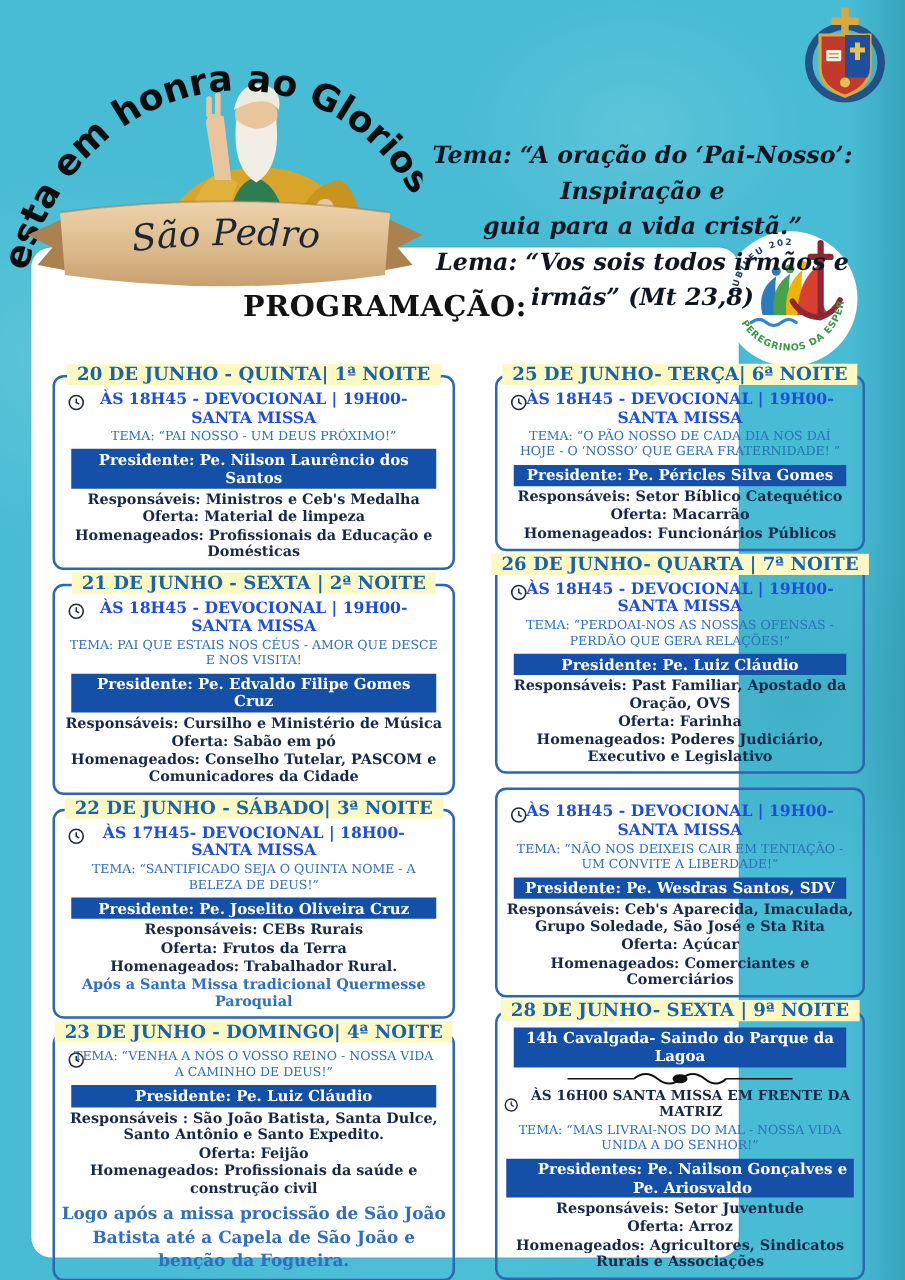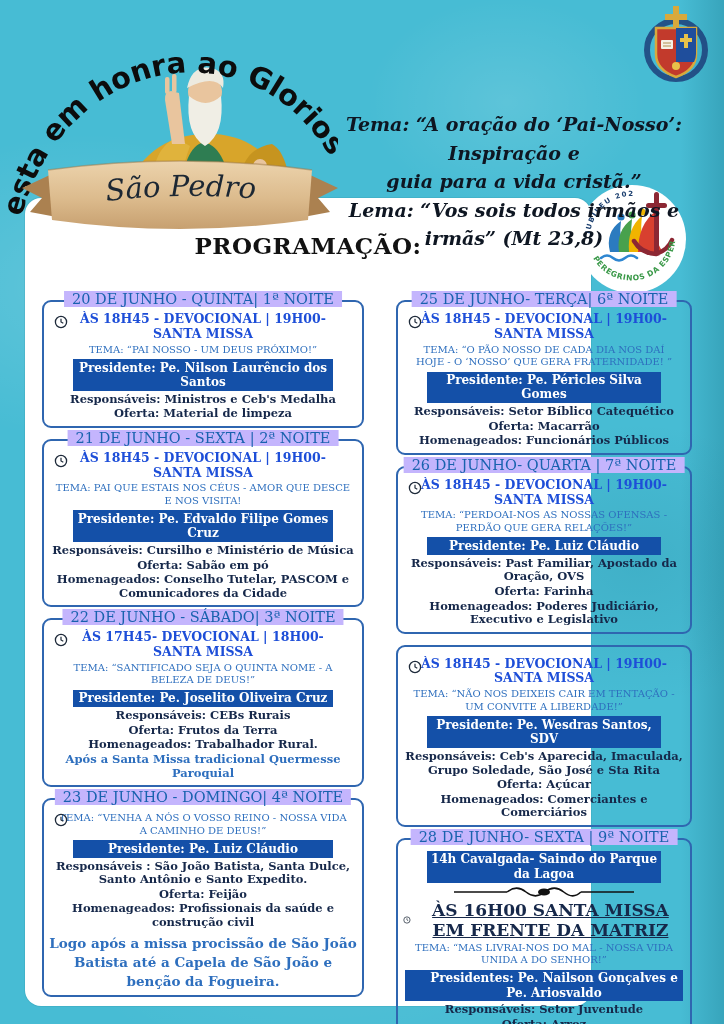--- a/index.html
+++ b/index.html
@@ -48,33 +48,33 @@
   .col-left{ left:17px; width:322px; }
   .col-right{ left:371px; width:296px; }
 
   
   .block{
     position:relative; border:2px solid #2f66b0; border-radius:9px;
     padding:10px 5px 4px; margin-bottom:11px; text-align:center;
   }
   .block-title{
     position:absolute; top:-11px; left:50%; transform:translateX(-50%);
-    white-space:nowrap; background:#c4b5fd; padding:0 8px;
-    font-size:14.5px; font-weight:normal; color:#1862ae;
+    white-space:nowrap; background:#fef9c3; padding:0 8px;
+    font-size:14.5px; font-weight:bold; color:#1862ae;
     font-family:"DejaVu Serif", serif;
   }
   .clock-abs{ position:absolute; left:10px; top:13px; }
   .time{ font-size:12.5px; font-weight:bold; color:#1d4ed8; line-height:1.18; padding:0 16px; }
   .time-big{ font-size:13.5px; }
   .time-inline{ display:flex; align-items:center; justify-content:center; gap:5px;
-    font-size:17px; font-weight:bold; color:#16284a; line-height:1.18;text-decoration:underline; }
+    font-size:11px; font-weight:bold; color:#16284a; line-height:1.18; }
   .tema{ font-size:10px; font-weight:normal; color:#2e6fbe; line-height:1.25; margin:2px 6px 3px; }
   .bar{
     background:#1450a8; color:#ffffff; font-weight:bold; font-size:12px;
-    padding:1.5px 3px; margin:1px 24px 2px; line-height:1.2;
+    padding:1.5px 3px; margin:1px 8px 2px; line-height:1.2;
   }
   .bar-wide{ margin:1px 2px 2px;padding-left:23px; }
   .line{ font-size:11.5px; font-weight:bold; color:#16284a; line-height:1.18; margin:1px 2px; }
   .note-blue{ color:#2e6fbe; }
   .note-big{ font-size:13.5px; line-height:1.4; margin-top:5px; color:#2e6fbe; font-weight:bold; }
   .divider{ display:block; margin:3px auto 2px; }
 </style>
 </head>
 <body>
 
@@ -173,20 +173,21 @@
         <div class="block-title">20 DE JUNHO - QUINTA| 1ª NOITE</div>
         <svg class="clock-abs" width="14" height="14" viewBox="0 0 14 14">
             <circle cx="7" cy="7" r="5.6" fill="none" stroke="#1e2a3a" stroke-width="1.3"></circle>
             <path d="M7 3.8 V7 l2.3 1.3" fill="none" stroke="#1e2a3a" stroke-width="1.2"></path>
           </svg>
         <div class="time">ÀS 18H45 - DEVOCIONAL | 19H00- SANTA MISSA</div>
         <div class="tema">TEMA:  “PAI NOSSO - UM DEUS PRÓXIMO!”</div>
         <div class="bar">Presidente: Pe. Nilson Laurêncio dos Santos</div>
         <div class="line">Responsáveis: Ministros e Ceb's Medalha</div>
         <div class="line">Oferta: Material de limpeza</div>
+        <div class="line">Homenageados: Profissionais da Educação e Domésticas</div>
       </div>
 
       <div class="block">
         <div class="block-title">21 DE JUNHO - SEXTA | 2ª NOITE</div>
         <svg class="clock-abs" width="14" height="14" viewBox="0 0 14 14">
             <circle cx="7" cy="7" r="5.6" fill="none" stroke="#1e2a3a" stroke-width="1.3"></circle>
             <path d="M7 3.8 V7 l2.3 1.3" fill="none" stroke="#1e2a3a" stroke-width="1.2"></path>
           </svg>
         <div class="time">ÀS 18H45 - DEVOCIONAL | 19H00- SANTA MISSA</div>
         <div class="tema">TEMA: PAI QUE ESTAIS NOS CÉUS - AMOR QUE DESCE E NOS VISITA!</div>

